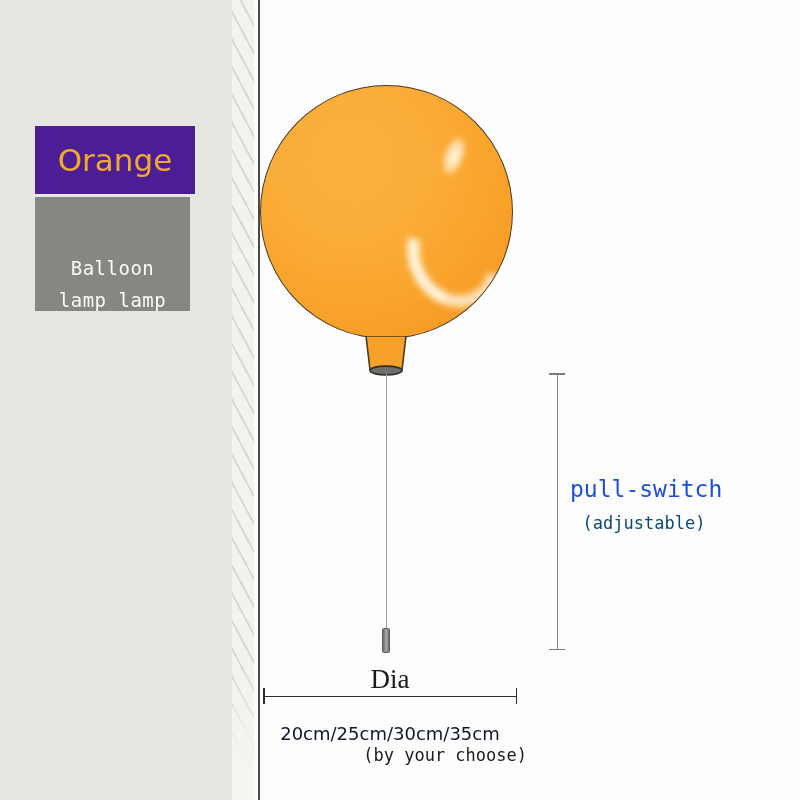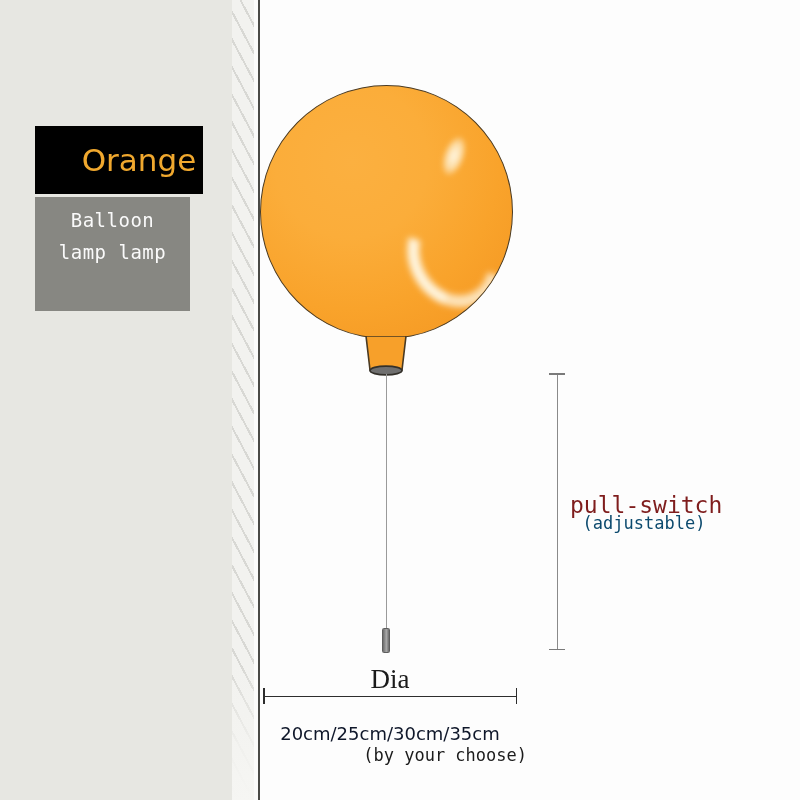--- a/index.html
+++ b/index.html
@@ -57,42 +57,41 @@
     position: absolute;
     left: 254px; top: 0;
     width: 4px; height: 800px;
     background: #fbfbfa;
   }
 
   
   .label-dark {
     position: absolute;
     left: 35px; top: 126px;
-    width: 128px; height: 68px;
-    background: #000000;
+    width: 160px; height: 68px;
+    background: #4c1d95;
     display: flex;
     align-items: center;
     justify-content: center;
-    padding-left: 40px;
   }
   .label-dark span {
     color: #f0a82e;
     font-size: 31px;
     letter-spacing: 0px;
     font-family: "DejaVu Sans", sans-serif;
   }
   .label-gray {
     position: absolute;
     left: 35px; top: 197px;
     width: 155px; height: 114px;
     background: #878782;
     display: flex;
     flex-direction: column;
     align-items: center;
-    justify-content: flex-start;
+    justify-content: flex-end;
     gap: 10px;
     padding-top: 12px;
     box-sizing: border-box;
   }
   .label-gray span {
     color: #fafafa;
     font-size: 19px;
     font-family: "DejaVu Sans Mono", monospace;
     letter-spacing: 0.5px;
   }
@@ -211,23 +210,23 @@
     position: absolute;
     left: 253px; top: 745px;
     width: 274px;
     text-align: right;
     font-size: 17px;
     color: #1b1b1b;
     font-family: "DejaVu Sans Mono", monospace;
   }
   .txt-pull {
     position: absolute;
-    left: 570px; top: 492px;
+    left: 570px; top: 476px;
     font-size: 23px;
-    color: #7f1d1d;
+    color: #1d4ed8;
     font-family: "DejaVu Sans Mono", monospace;
   }
   .txt-adjust {
     position: absolute;
     left: 563px; top: 513px;
     width: 162px;
     text-align: center;
     font-size: 17px;
     color: #0c4a6e;
     font-family: "DejaVu Sans Mono", monospace;

